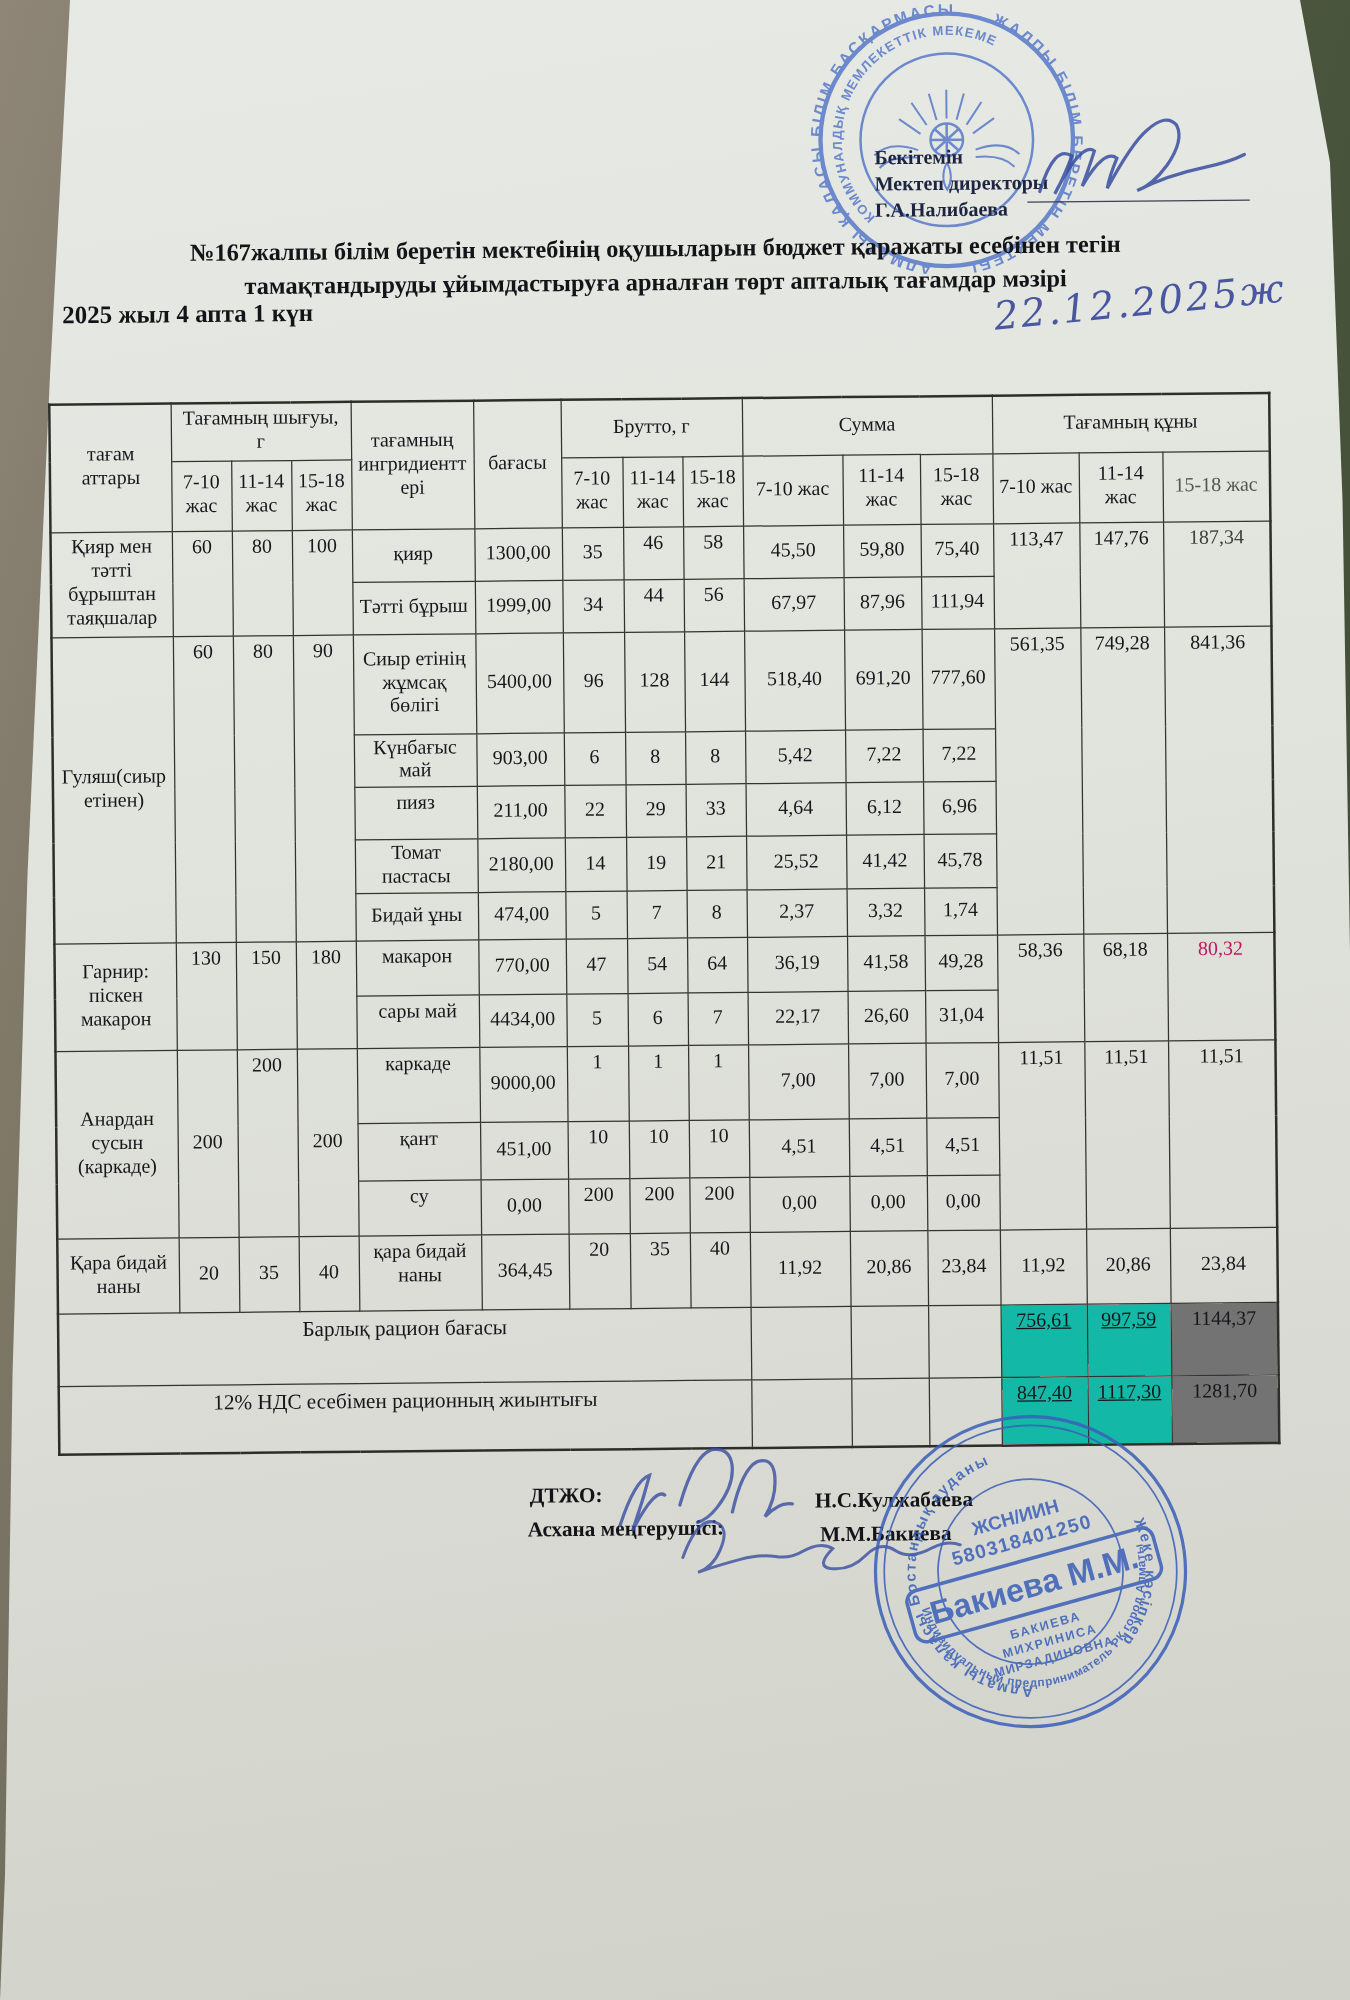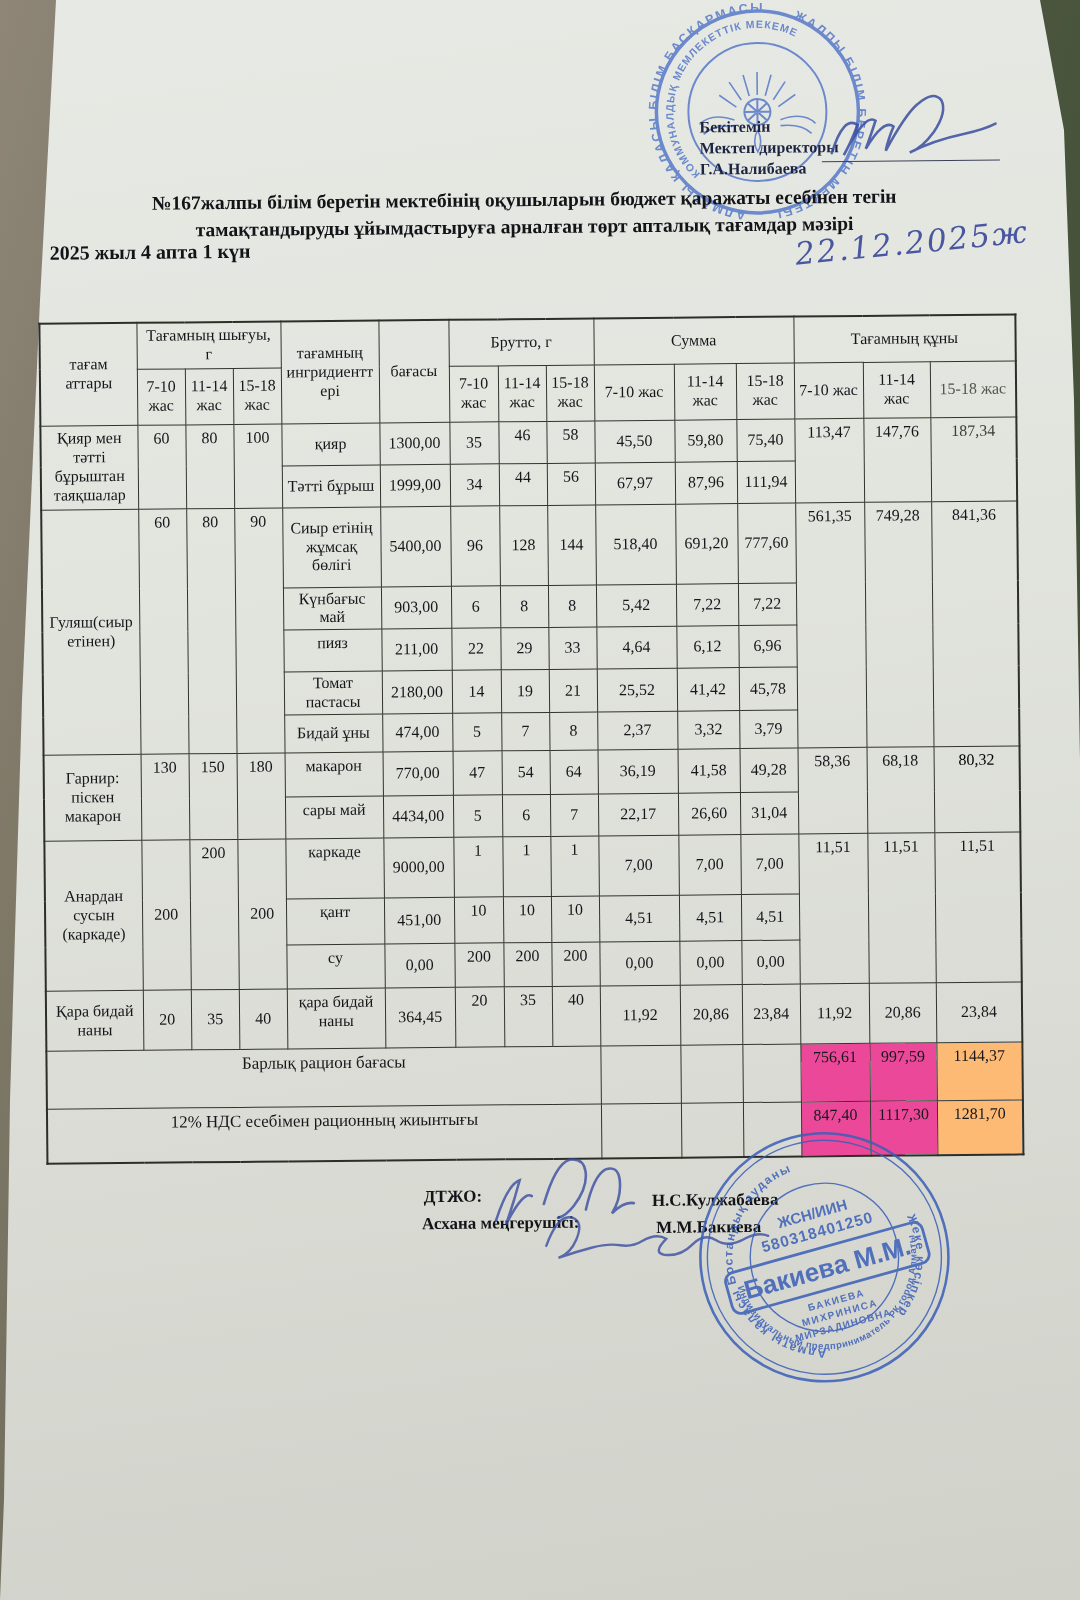--- a/index.html
+++ b/index.html
@@ -23,22 +23,22 @@
   .week-line{position:absolute;left:55px;top:237px;font-weight:bold;font-size:20px;color:#141418;}
   .hand-date{position:absolute;left:800px;top:228px;font-size:31px;font-style:italic;color:#2e3d96;transform:rotate(-5deg);letter-spacing:2px;font-family:"DejaVu Serif",serif;opacity:.85;}
 
   table.menu{position:absolute;left:43px;top:318px;width:976px;border-collapse:collapse;table-layout:fixed;font-size:16px;color:#17171b;}
   table.menu td,table.menu th{border:1.5px solid #34342f;padding:2px 4px;text-align:center;vertical-align:middle;line-height:1.18;overflow:hidden;font-weight:normal;overflow-wrap:break-word;}
   table.menu{border:2px solid #2e2e29;}
   th.h{font-weight:bold;}
   td.dish{text-align:left;vertical-align:top;padding:4px 5px;}
   td.ing{text-align:left;padding:2px 5px;margin-left:10px;}
   .vt{vertical-align:top !important;padding-top:4px !important;}
-  .gray{background:#ec4899;font-weight:bold;}
-  .gray2{background:#fdba74;font-weight:bold;}
+  .gray{background:#14b8a6;font-weight:bold;text-decoration:underline;}
+  .gray2{background:#737373;font-weight:bold;}
   td.lbl{text-align:left;font-weight:bold;padding-left:8px;font-size:17px;}
 
   .foot-lbl{position:absolute;font-weight:bold;font-size:17px;color:#141418;white-space:nowrap;}
   .foot-name{position:absolute;font-weight:bold;font-size:17px;color:#141418;white-space:nowrap;}
 
   svg text{font-family:"Liberation Sans","DejaVu Sans",sans-serif;}
   .stamp{position:absolute;}
 </style>
 </head>
 <body>
@@ -211,39 +211,39 @@
       <td>45,78</td>
     </tr>
     <tr style="height:38px">
       <td class="ing">Бидай ұны</td>
       <td>474,00</td>
       <td>5</td>
       <td>7</td>
       <td>8</td>
       <td>2,37</td>
       <td>3,32</td>
-      <td>3,79</td>
+      <td>1,74</td>
     </tr>
 
     <tr style="height:44px">
       <td class="dish" rowspan="2">Гарнир: піскен макарон</td>
       <td class="vt" rowspan="2">130</td>
       <td class="vt" rowspan="2">150</td>
       <td class="vt" rowspan="2">180</td>
       <td class="ing vt">макарон</td>
       <td>770,00</td>
       <td>47</td>
       <td>54</td>
       <td>64</td>
       <td>36,19</td>
       <td>41,58</td>
       <td>49,28</td>
       <td class="vt" rowspan="2">58,36</td>
       <td class="vt" rowspan="2">68,18</td>
-      <td class="vt" rowspan="2" style="color:#000000">80,32</td>
+      <td class="vt" rowspan="2" style="color:#be185d">80,32</td>
     </tr>
     <tr style="height:42px">
       <td class="ing vt">сары май</td>
       <td>4434,00</td>
       <td>5</td>
       <td>6</td>
       <td>7</td>
       <td>22,17</td>
       <td>26,60</td>
       <td>31,04</td>

